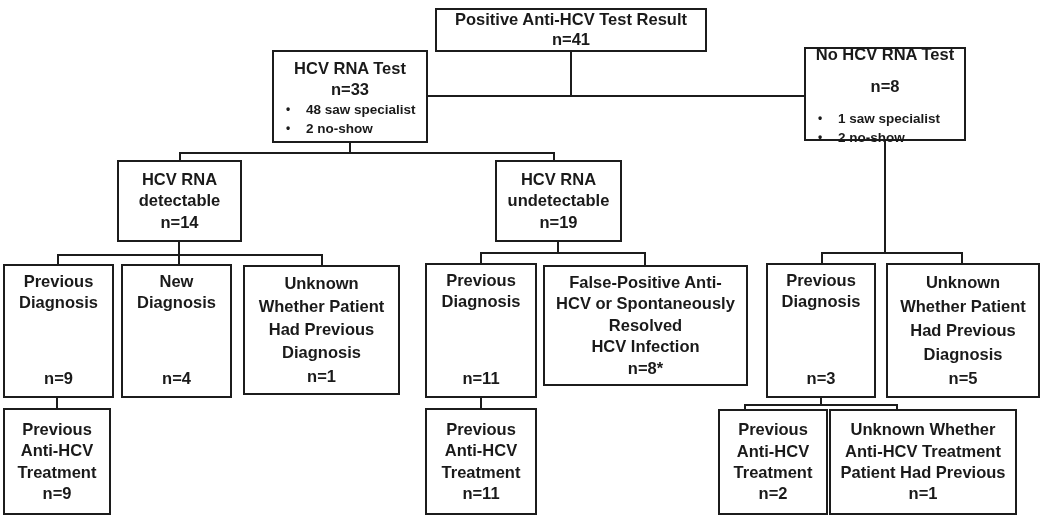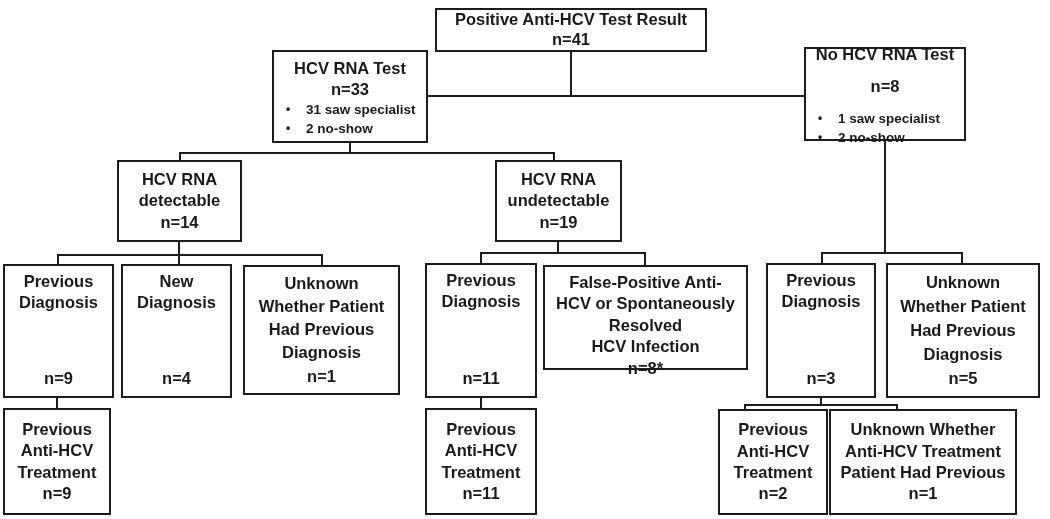--- a/index.html
+++ b/index.html
@@ -64,21 +64,21 @@
     <div>Positive Anti-HCV Test Result</div>
     <div>n=41</div>
   </div>
 
   <div class="box" style="left:272px;top:50px;width:156px;height:93px;padding-top:4px;line-height:1.25;">
     <div>HCV RNA Test</div>
     <div>n=33</div>
     <div class="bullets">
       <div class="bullet">
         <span class="dot">•</span>
-        <span>31 saw specialist</span>
+        <span>48 saw specialist</span>
       </div>
       <div class="bullet">
         <span class="dot">•</span>
         <span>2 no-show</span>
       </div>
     </div>
   </div>
 
   <div class="box" style="left:804px;top:47px;width:162px;height:94px;padding-top:4px;line-height:1.25;gap:11px;">
     <div>No HCV RNA Test</div>
@@ -132,21 +132,21 @@
   </div>
 
   <div class="box jsb" style="left:425px;top:263px;width:112px;height:135px;padding:5px 2px 7px;">
     <div class="grp">
       <div>Previous</div>
       <div>Diagnosis</div>
     </div>
     <div>n=11</div>
   </div>
 
-  <div class="box jsb" style="left:543px;top:265px;width:205px;height:105px;padding:5px 4px;">
+  <div class="box jsb" style="left:543px;top:265px;width:205px;height:121px;padding:5px 4px;">
     <div>False-Positive Anti-</div>
     <div>HCV or Spontaneously</div>
     <div>Resolved</div>
     <div>HCV Infection</div>
     <div>n=8*</div>
   </div>
 
   <div class="box jsb" style="left:766px;top:263px;width:110px;height:135px;padding:5px 2px 7px;">
     <div class="grp">
       <div>Previous</div>

